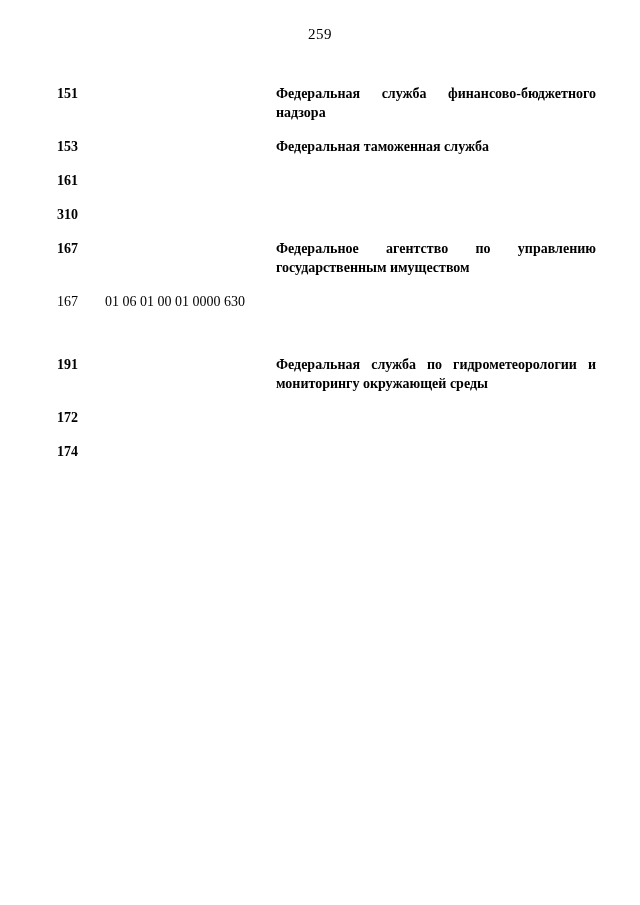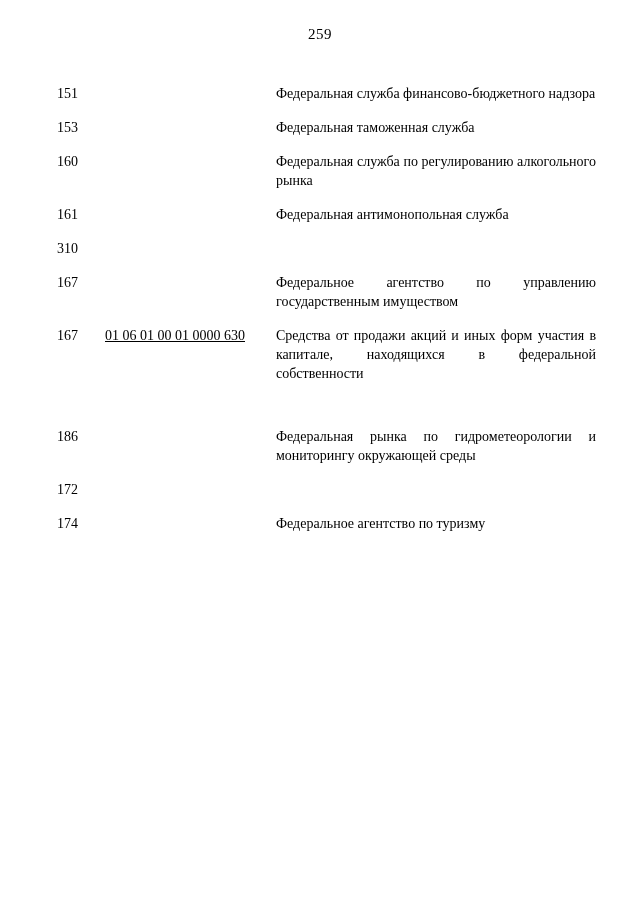--- a/index.html
+++ b/index.html
@@ -62,30 +62,29 @@
   }
   .td {
     box-sizing: border-box;
   }
   .td.col-chapter {
     padding-left: 17px;
   }
   .td.col-group {
     padding: 0 4px 0 8px;
     white-space: nowrap;
-    text-decoration: underline;
   }
   .td.col-name {
     padding: 0 4px 0 4px;
     text-align: justify;
     text-align-last: left;
   }
   .trow.bold .td.col-name,
   .trow.bold .td.col-chapter {
-    font-weight: normal;
+    font-weight: bold;
   }
 </style>
 </head>
 <body>
 
 <div class="page">
   <div class="page-number">259</div>
 
   <div class="doc-table">
     <div class="tbody" id="tbody">
@@ -93,52 +92,44 @@
           <div class="td col-chapter">151</div>
           <div class="td col-group"></div>
           <div class="td col-name">Федеральная служба финансово-бюджетного надзора</div>
         </div>
         <div class="trow bold">
           <div class="td col-chapter">153</div>
           <div class="td col-group"></div>
           <div class="td col-name">Федеральная таможенная служба</div>
         </div>
         <div class="trow bold">
-          <div class="td col-chapter">160</div>
-          <div class="td col-group"></div>
-          <div class="td col-name">Федеральная служба по регулированию алкогольного рынка</div>
-        </div>
-        <div class="trow bold">
           <div class="td col-chapter">161</div>
           <div class="td col-group"></div>
-          <div class="td col-name">Федеральная антимонопольная служба</div>
         </div>
         <div class="trow bold">
           <div class="td col-chapter">310</div>
           <div class="td col-group"></div>
         </div>
         <div class="trow bold">
           <div class="td col-chapter">167</div>
           <div class="td col-group"></div>
           <div class="td col-name">Федеральное агентство по управлению государственным имуществом</div>
         </div>
         <div class="trow with-group">
           <div class="td col-chapter">167</div>
           <div class="td col-group">01 06 01 00 01 0000 630</div>
-          <div class="td col-name">Средства от продажи акций и иных форм участия в капитале, находящихся в федеральной собственности</div>
         </div>
         <div class="trow bold">
-          <div class="td col-chapter">186</div>
+          <div class="td col-chapter">191</div>
           <div class="td col-group"></div>
-          <div class="td col-name">Федеральная рынка по гидрометеорологии и мониторингу окружающей среды</div>
+          <div class="td col-name">Федеральная служба по гидрометеорологии и мониторингу окружающей среды</div>
         </div>
         <div class="trow bold">
           <div class="td col-chapter">172</div>
           <div class="td col-group"></div>
         </div>
         <div class="trow bold">
           <div class="td col-chapter">174</div>
           <div class="td col-group"></div>
-          <div class="td col-name">Федеральное агентство по туризму</div>
         </div>
       </div>
   </div>
 </div>
 
 </body></html>

